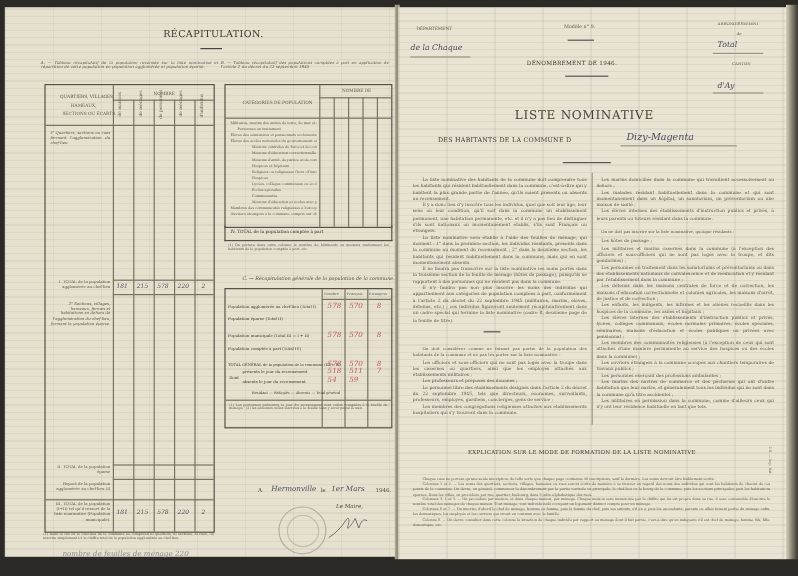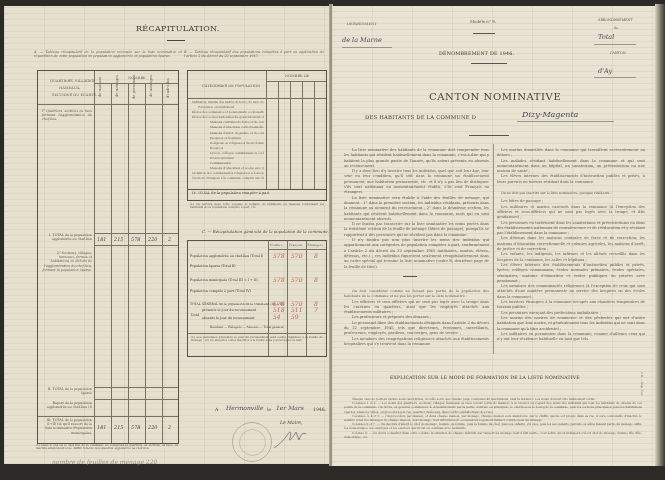--- a/index.html
+++ b/index.html
@@ -172,39 +172,39 @@
     <path d="M2 22 C8 18 12 14 16 8 C18 4 20 6 18 12 C16 18 22 10 24 6 L27 14 C29 8 31 6 34 8" stroke="#6b6a72" stroke-width="0.8" fill="none"></path>
   </svg>
 </div>
 
 <div class="gutter"></div>
 
 <div class="page right">
   <div class="grid"></div>
 
   <div class="t tiny" style="left:15px;top:16px;font-size:3.6px;">DÉPARTEMENT</div>
-  <div class="t hand" style="left:10px;top:30px;font-size:6.5px;">de la Marne</div>
+  <div class="t hand" style="left:10px;top:30px;font-size:6.5px;">de la Chaque</div>
   <div class="hline" style="left:10px;top:41px;width:50px;border-top-color:#99958a;"></div>
 
   <div class="t tiny" style="left:138px;top:14px;font-size:4px;">Modèle n° 9.</div>
   <div class="hline" style="left:141px;top:27px;width:22px;border-top-color:#555;"></div>
 
   <div class="t tiny" style="left:266px;top:12px;font-size:3.3px;">ARRONDISSEMENT</div>
   <div class="t tiny" style="left:282px;top:20px;font-size:3.3px;">de</div>
   <div class="t hand" style="left:266px;top:27px;font-size:6.5px;">Total</div>
   <div class="hline" style="left:262px;top:38px;width:42px;border-top-color:#99958a;"></div>
 
   <div class="t" style="left:107px;top:45px;font-size:4.8px;letter-spacing:.2px;">DÉNOMBREMENT DE 1946.</div>
   <div class="hline" style="left:139px;top:57px;width:36px;border-top-color:#555;"></div>
 
   <div class="t tiny" style="left:278px;top:45px;font-size:3.3px;">CANTON</div>
   <div class="t hand" style="left:266px;top:61px;font-size:6.5px;">d'Ay</div>
   <div class="hline" style="left:262px;top:71px;width:42px;border-top-color:#99958a;"></div>
 
-  <div class="t" style="left:97px;top:85px;font-size:10px;letter-spacing:.6px;color:#45423a;">CANTON NOMINATIVE</div>
+  <div class="t" style="left:97px;top:85px;font-size:10px;letter-spacing:.6px;color:#45423a;">LISTE NOMINATIVE</div>
   <div class="t" style="left:33px;top:108px;font-size:5.3px;letter-spacing:.2px;">DES HABITANTS DE LA COMMUNE D</div>
   <div class="t hand" style="left:190px;top:104px;font-size:8px;">Dizy-Magenta</div>
   <div class="hline" style="left:185px;top:115px;width:97px;border-top-color:#99958a;"></div>
   <div class="hline" style="left:137px;top:129px;width:40px;border-top-color:#555;"></div>
 
   <div style="position:absolute;left:12px;top:142px;width:145px;">
     <div class="para" style="position:relative;text-indent:8px;">La liste nominative des habitants de la commune doit comprendre tous les habitants qui résident habituellement dans la commune, c'est-à-dire qui y habitent la plus grande partie de l'année, qu'ils soient présents ou absents au recensement.</div>
     <div class="para" style="position:relative;text-indent:8px;">Il y a donc lieu d'y inscrire tous les individus, quel que soit leur âge, leur sexe ou leur condition, qu'il soit dans la commune un établissement permanent, une habitation permanente, etc. et il n'y a pas lieu de distinguer s'ils sont nationaux ou momentanément établis, s'ils sont Français ou étrangers.</div>
     <div class="para" style="position:relative;text-indent:8px;">La liste nominative sera établie à l'aide des feuilles de ménage, qui donnent : 1° dans la première section, les individus résidants, présents dans la commune au moment du recensement ; 2° dans la deuxième section, les habitants qui résident habituellement dans la commune, mais qui en sont momentanément absents.</div>
     <div class="para" style="position:relative;text-indent:8px;">Il ne faudra pas transcrire sur la liste nominative les noms portés dans la troisième section de la feuille de ménage (hôtes de passage), puisqu'ils se rapportent à des personnes qui ne résident pas dans la commune.</div>

